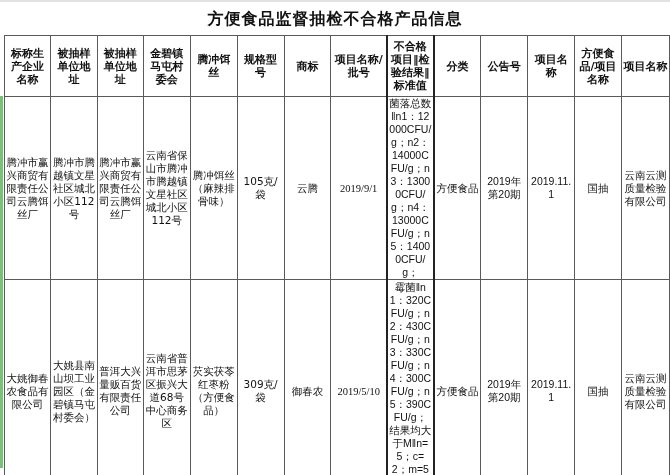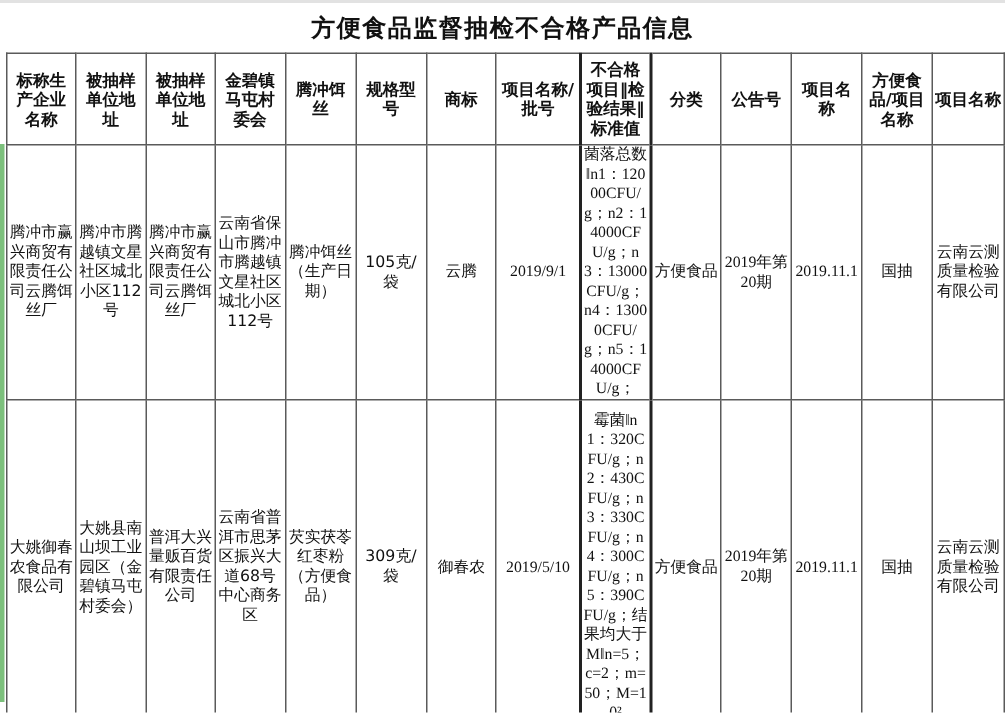--- a/index.html
+++ b/index.html
@@ -12,21 +12,21 @@
            font-size: 16px; font-weight: bold; letter-spacing: 1px; color: #111; }
   .leftbar { position: absolute; left: 0; top: 96px; width: 3px; height: 372px; background: #7cc07c; }
   table.t { position: absolute; left: 4px; top: 35px; border-collapse: collapse; table-layout: fixed; }
   table.t td, table.t th { border: 1px solid #5a5a5a; padding: 0 1px; text-align: center;
            vertical-align: middle; font-size: 10.5px; line-height: 13px; font-weight: normal;
            word-break: break-all; overflow: hidden; }
   table.t th { font-size: 11px; line-height: 13px; font-weight: bold; }
   tr.hdr { height: 61px; }
   tr.r1 { height: 149px; }
   tr.r2 { height: 223px; }
-  .small { font-size: 9.5px; line-height: 12px; font-family: Liberation Serif, serif; }
+  .small { font-size: 9.5px; line-height: 12px; font-family: Liberation Sans, sans-serif; }
   .mono { font-family: "Liberation Serif", "DejaVu Serif", serif; font-size: 10.5px; line-height: 12px; }
   .bold-col { border-left: 2px solid #222 !important; border-right: 2px solid #222 !important; }
   .left { text-align: center; }
 </style>
 </head>
 <body>
 
 <div class="sheet">
   <div class="gridtop"></div>
   <div class="title">方便食品监督抽检不合格产品信息</div>
@@ -65,21 +65,21 @@
       <th>项目名称</th>
       <th>方便食品/项目名称</th>
       <th>项目名称</th>
     </tr>
 
     <tr class="r1">
       <td>腾冲市赢兴商贸有限责任公司云腾饵丝厂</td>
       <td>腾冲市腾越镇文星社区城北小区112号</td>
       <td>腾冲市赢兴商贸有限责任公司云腾饵丝厂</td>
       <td>云南省保山市腾冲市腾越镇文星社区城北小区112号</td>
-      <td>腾冲饵丝（生产日期）</td>
+      <td>腾冲饵丝（麻辣排骨味）</td>
       <td>105克/袋</td>
       <td>云腾</td>
       <td class="mono">2019/9/1</td>
       <td class="bold-col small">菌落总数‖n1：12000CFU/g；n2：14000CFU/g；n3：13000CFU/g；n4：13000CFU/g；n5：14000CFU/g；</td>
       <td>方便食品</td>
       <td class="small">2019年第20期</td>
       <td class="small">2019.11.1</td>
       <td>国抽</td>
       <td class="left">云南云测质量检验有限公司</td>
     </tr>

